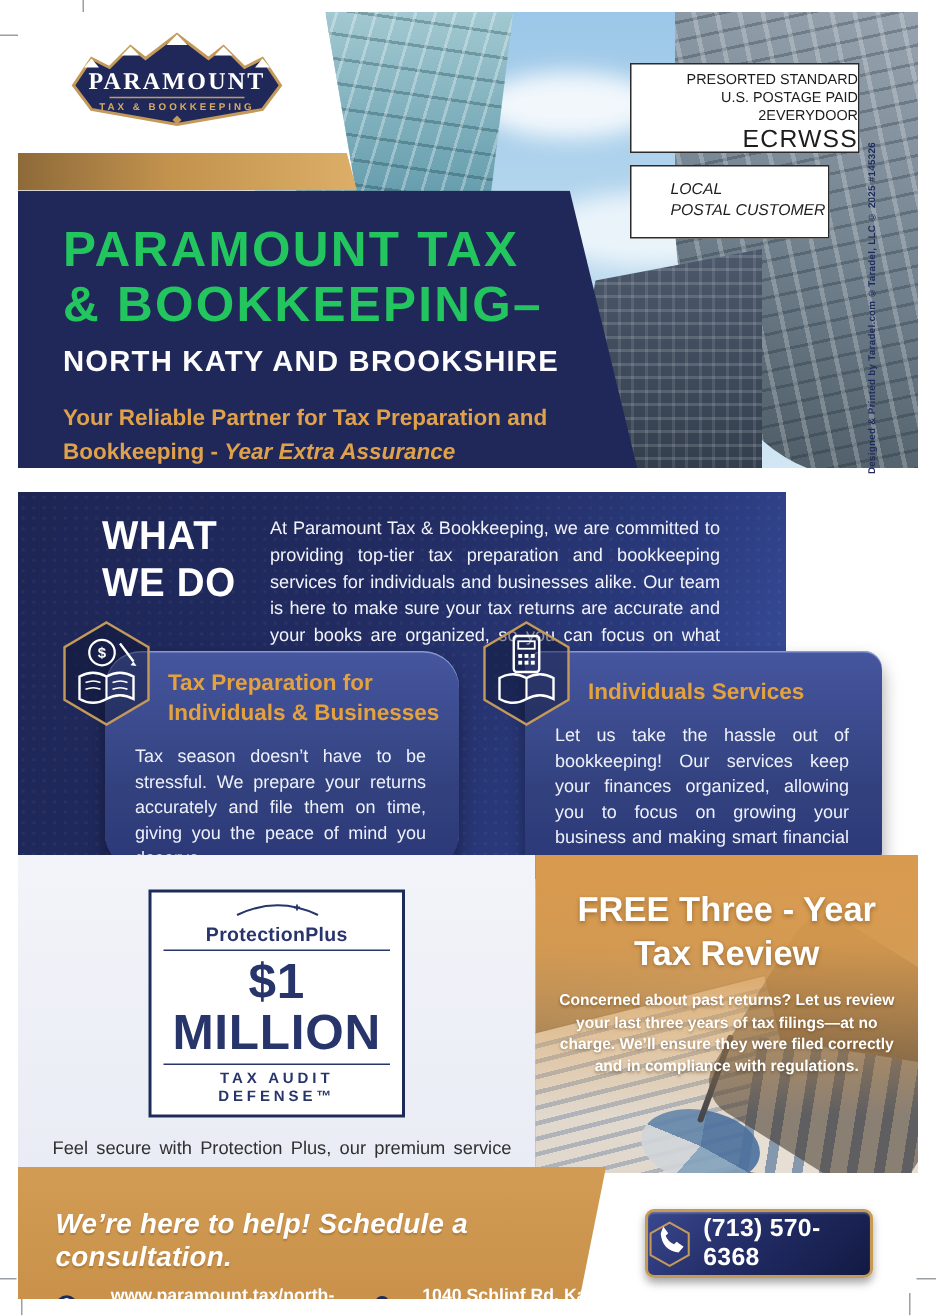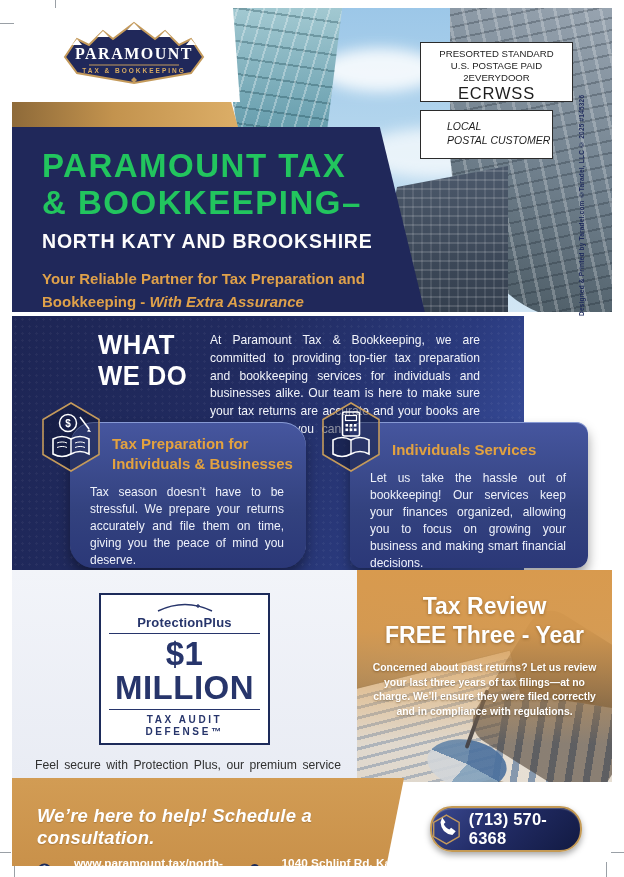--- a/index.html
+++ b/index.html
@@ -31,52 +31,52 @@
       linear-gradient(200deg,#9aa6b2 0%,#72828f 50%,#47565f 100%); }
   .tower-bottom { position:absolute; left:188px; bottom:-4px; width:150px; height:150px;
     clip-path:polygon(10% 100%, 26% 14%, 100% 0, 100% 100%);
     background:
       repeating-linear-gradient(0deg, rgba(255,255,255,.14) 0 2px, transparent 2px 9px),
       repeating-linear-gradient(90deg, rgba(255,255,255,.10) 0 2px, transparent 2px 9px),
       linear-gradient(180deg,#4c596b 0%,#333e4d 100%); }
 
   
   .postal-box { position:absolute; background:#fff; border:1.5px solid #2b2b2b; z-index:3; color:#1d1d1d; }
-  .postal-1 { left:420px; top:42px; width:153px; height:60px; text-align:center; padding-top:5px;
+  .postal-1 { left:420px; top:42px; width:153px; height:60px; text-align:right; padding-top:5px;
     font-size:9.6px; line-height:12px; }
   .postal-1 .big { font-size:16.5px; letter-spacing:.8px; line-height:19px; }
   .postal-2 { left:420px; top:110px; width:133px; height:49px; padding:9px 0 0 26px; font-size:10.5px; line-height:13.5px;font-style:italic; }
 
   .credit { position:absolute; left:578px; top:38px; height:278px; z-index:3;
     writing-mode:vertical-rl; transform:rotate(180deg);
     font-size:6.5px; font-weight:bold; color:#1e2a5c; letter-spacing:.2px; }
 
   
-  .logo-area { position:absolute; left:28px; top:8px; width:212px; height:94px; background:#fff; z-index:2;
+  .logo-area { position:absolute; left:12px; top:8px; width:212px; height:94px; background:#fff; z-index:2;
     clip-path:polygon(0 0, 96.7% 0, 100% 100%, 0 100%);
     display:flex; align-items:center; justify-content:center; }
   .gold-strip { position:absolute; left:12px; top:102px; width:226px; height:25px; z-index:2;
     clip-path:polygon(0 0, 97% 0, 100% 100%, 0 100%);
     background:linear-gradient(90deg,#8e6a39 0%,#c3934e 45%,#dcae67 100%); }
 
   
   .head-block { position:absolute; left:12px; top:127px; width:600px; height:185px; z-index:2;
     background:#20285a; clip-path:polygon(0 0, 61.3% 0, 68.8% 100%, 0 100%);
     color:#fff; padding:20px 0 0 30px; }
   .title-main { font-size:33px; font-weight:800; letter-spacing:1.5px; line-height:37px; color:#22c55e; }
   .title-sub { font-size:19.5px; font-weight:800; letter-spacing:.8px; margin-top:9px; color:#fdfdfd; }
   .tagline { margin-top:14px; font-size:15px; font-weight:bold; color:#dfa14a; line-height:1.55; width:345px; }
   .tagline .it { font-style:italic; }
 
   
-  .mid { position:absolute; left:12px; top:316px; width:512px; height:258px; z-index:2; color:#fff;
+  .mid { position:absolute; left:12px; top:328px; width:512px; height:258px; z-index:2; color:#fff;
     background:
       radial-gradient(rgba(255,255,255,.045) 1px, transparent 1.3px),
       linear-gradient(118deg,#1d2554 0%,#212b60 40%,#2a3a7d 72%,#3e55a7 100%);
-    background-size:7px 7px, 100% 100%;padding-left:30px; }
+    background-size:7px 7px, 100% 100%; }
   .wwd { display:flex; padding:14px 44px 0 56px; gap:16px; }
   .wwd-label { width:96px; font-size:27px; font-weight:800; line-height:1.13; letter-spacing:.5px; transform:scaleX(.95); transform-origin:left; }
   .wwd-body { flex:1; font-size:12.1px; line-height:1.47; text-align:justify; color:#f2f4fa; padding-top:2px; }
 
   .card { position:absolute; border-radius:12px;
     background:linear-gradient(180deg,#46569f 0%,#33427f 60%,#2b3878 100%);
     box-shadow:0 7px 12px rgba(0,0,0,.38), inset 0 1px 0 rgba(190,210,255,.55);
     color:#eef1fa; }
   .card-l { left:58px; top:106px; width:236px; height:146px;border-radius:24px; }
   .card-r { left:338px; top:106px; width:238px; height:146px; }
@@ -126,21 +126,21 @@
   .footer { position:absolute; left:12px; top:778px; width:392px; height:88px; z-index:3;
     clip-path:polygon(0 0, 100% 0, 95.5% 100%, 0 100%);
     background:linear-gradient(180deg,#d29c54 0%,#c9914a 100%); color:#fff; }
   .ft-head { padding:13px 0 0 25px; font-size:18.5px; font-weight:bold; font-style:italic; letter-spacing:.2px;
     text-shadow:0 1px 1px rgba(120,80,30,.4);margin-top:14px; }
   .ft-row { display:flex; align-items:center; gap:7px; padding:7px 0 0 25px; font-size:11.8px; font-weight:bold; }
   .ft-item { display:flex; align-items:center; gap:22px; }
   .ft-item + .ft-item { margin-left:18px; }
 
   .phone-btn { position:absolute; left:430px; top:806px; width:152px; height:46px; z-index:4;
-    border-radius:22px; border:2px solid #c49a55;
+    border-radius:6px; border:2px solid #c49a55;
     background:linear-gradient(135deg,#3a488f 0%,#222c66 45%,#121a42 100%);
     box-shadow:0 3px 6px rgba(0,0,0,.35), inset 0 1px 1px rgba(255,255,255,.25);
     display:flex; align-items:center; justify-content:center; gap:8px; color:#fff; cursor:pointer; }
   .phone-num { font-size:16.5px; font-weight:800; letter-spacing:.2px; }
 </style>
 </head>
 <body>
 
 <div class="page">
 
@@ -189,21 +189,21 @@
   </div>
   <div class="gold-strip"></div>
 
   <div class="head-block">
     <div class="title-main">
       <div>PARAMOUNT TAX</div>
       <div>&amp; BOOKKEEPING–</div>
     </div>
     <div class="title-sub">NORTH KATY AND BROOKSHIRE</div>
     <div class="tagline">
-      <span>Your Reliable Partner for Tax Preparation and Bookkeeping - </span><span class="it">With Extra Assurance</span>
+      <span>Your Reliable Partner for Tax Preparation and Bookkeeping - </span><span class="it">Year Extra Assurance</span>
     </div>
   </div>
 
   <div class="mid">
     <div class="wwd">
       <div class="wwd-label">
         <div>WHAT</div>
         <div>WE DO</div>
       </div>
       <div class="wwd-body">At Paramount Tax &amp; Bookkeeping, we are committed to providing top-tier tax preparation and bookkeeping services for individuals and businesses alike. Our team is here to make sure your tax returns are accurate and your books are organized, so you can focus on what matters most.</div>
@@ -269,22 +269,22 @@
 
   <div class="review">
     <div class="rv-sheet"></div>
     <div class="rv-bars"></div>
     <div class="rv-pie"></div>
     <div class="rv-arm"></div>
     <div class="rv-pen"></div>
     <div class="rv-overlay"></div>
     <div class="rv-text">
       <div class="rv-title">
+        <div>FREE Three - Year</div>
         <div>Tax Review</div>
-        <div>FREE Three - Year</div>
       </div>
       <div class="rv-body">Concerned about past returns? Let us review your last three years of tax filings—at no charge. We’ll ensure they were filed correctly and in compliance with regulations.</div>
     </div>
   </div>
 
   <div class="footer">
     <div class="ft-head">We’re here to help! Schedule a consultation.</div>
     <div class="ft-row">
       <div class="ft-item">
         <svg width="17" height="17" viewBox="0 0 17 17">

